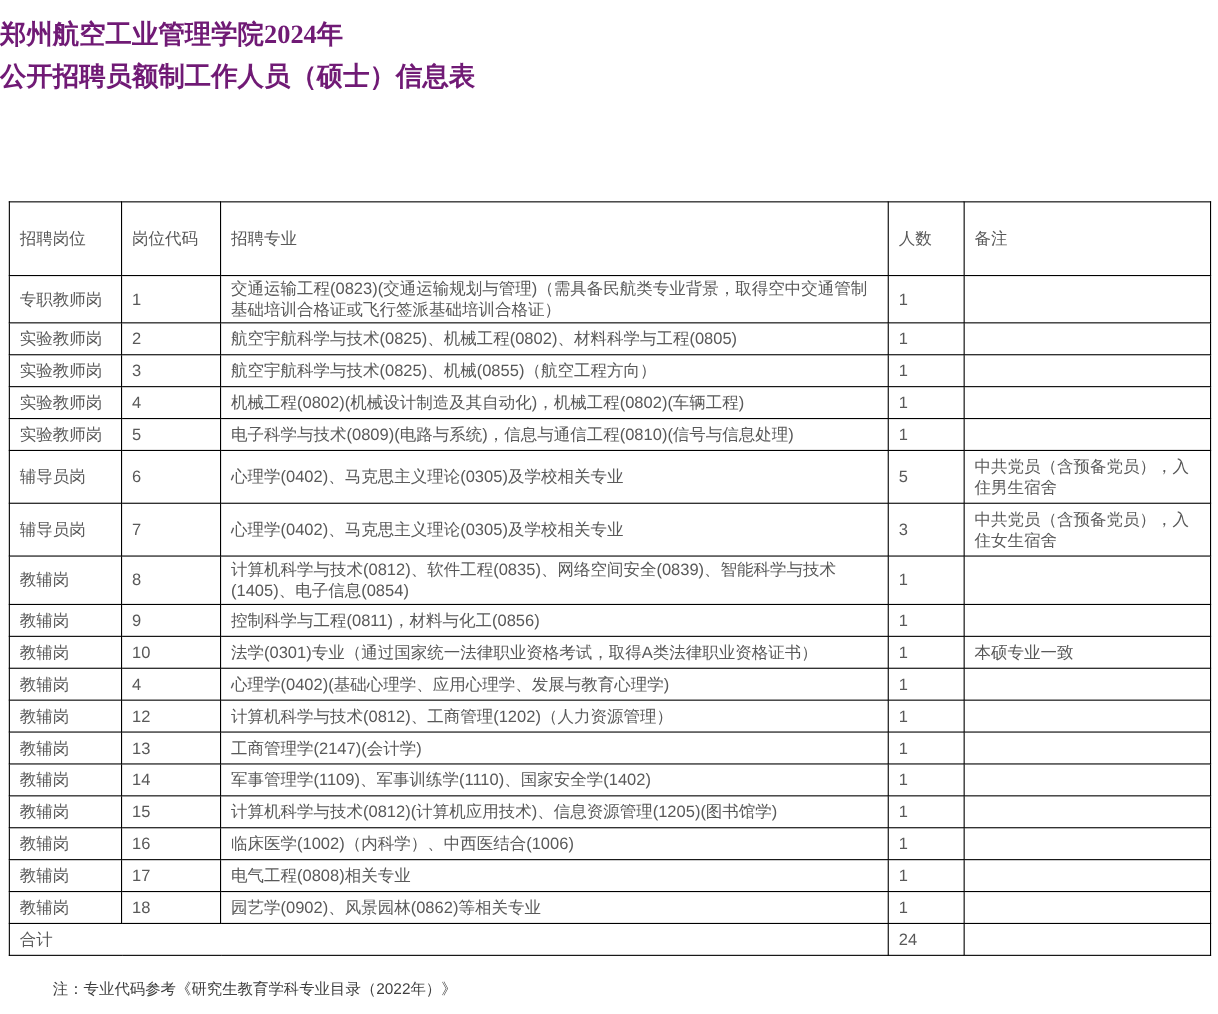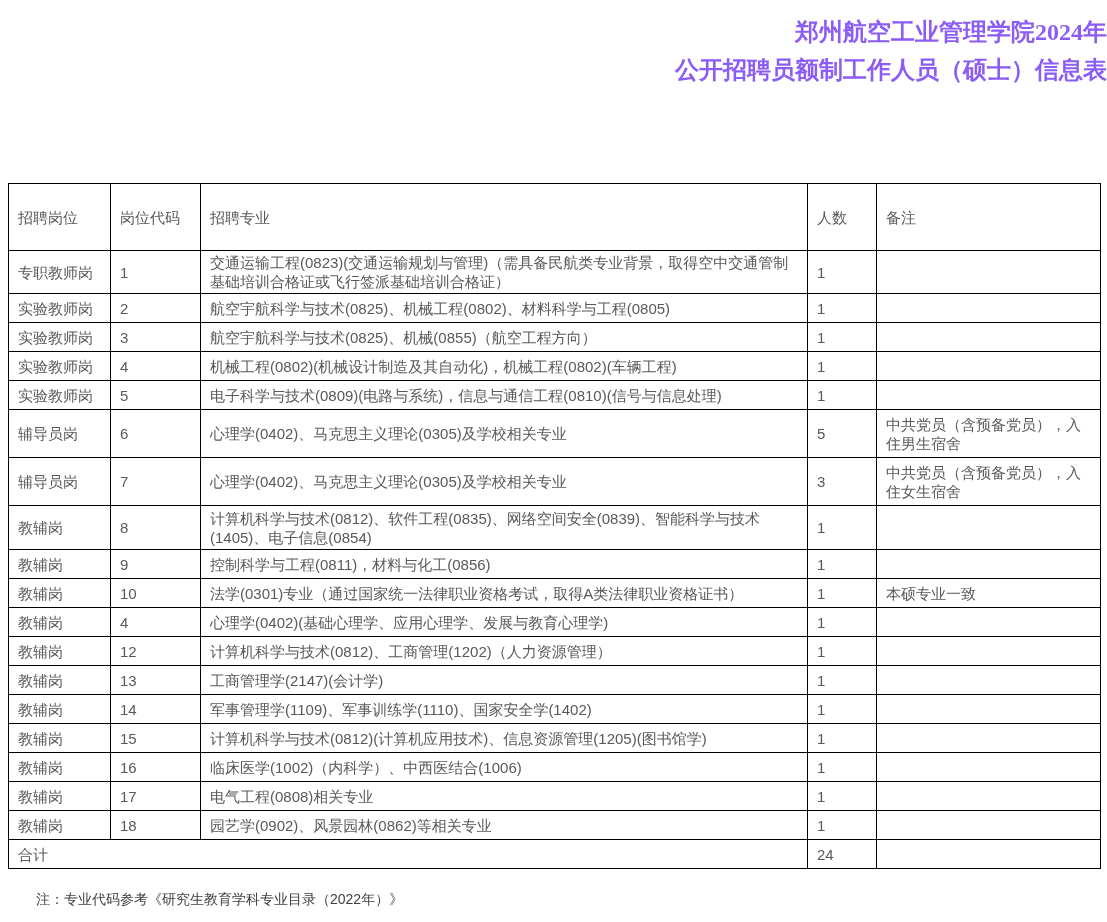--- a/index.html
+++ b/index.html
@@ -1,38 +1,38 @@
 <!DOCTYPE html>
 <html><head>
 <meta charset="utf-8">
 <style>
   html,body{margin:0;padding:0}
   body{
     width:1107px;height:922px;background:#ffffff;position:relative;overflow:hidden;
     font-family:"Liberation Sans","DejaVu Sans",sans-serif;
   }
   .title{
-    padding-top:13px;text-align:right;color:#8b5cf6;
+    padding-top:13px;text-align:left;color:#701a75;
     font-family:"Liberation Serif","DejaVu Serif",serif;
     font-weight:bold;font-size:24px;line-height:38px;
   }
   table.recruit{
     border-collapse:collapse;table-layout:fixed;
     margin:94px 0 16px 8px;width:1092px;
   }
   table.recruit th, table.recruit td{
     border:1px solid #000;
     padding:2px 9px;
     font-size:15px;font-weight:normal;color:#595959;
     text-align:left;vertical-align:middle;line-height:19px;
     overflow:hidden;
   }
   table.recruit thead tr{height:67px}
   .note{
-    margin:22px 0 0 36px;
+    margin:22px 0 0 48px;
     font-size:14px;color:#3f3f3f;
   }
 </style>
 </head>
 <body>
 
 <div class="title">
   <div>郑州航空工业管理学院2024年</div>
   <div>公开招聘员额制工作人员（硕士）信息表</div>
 </div>

